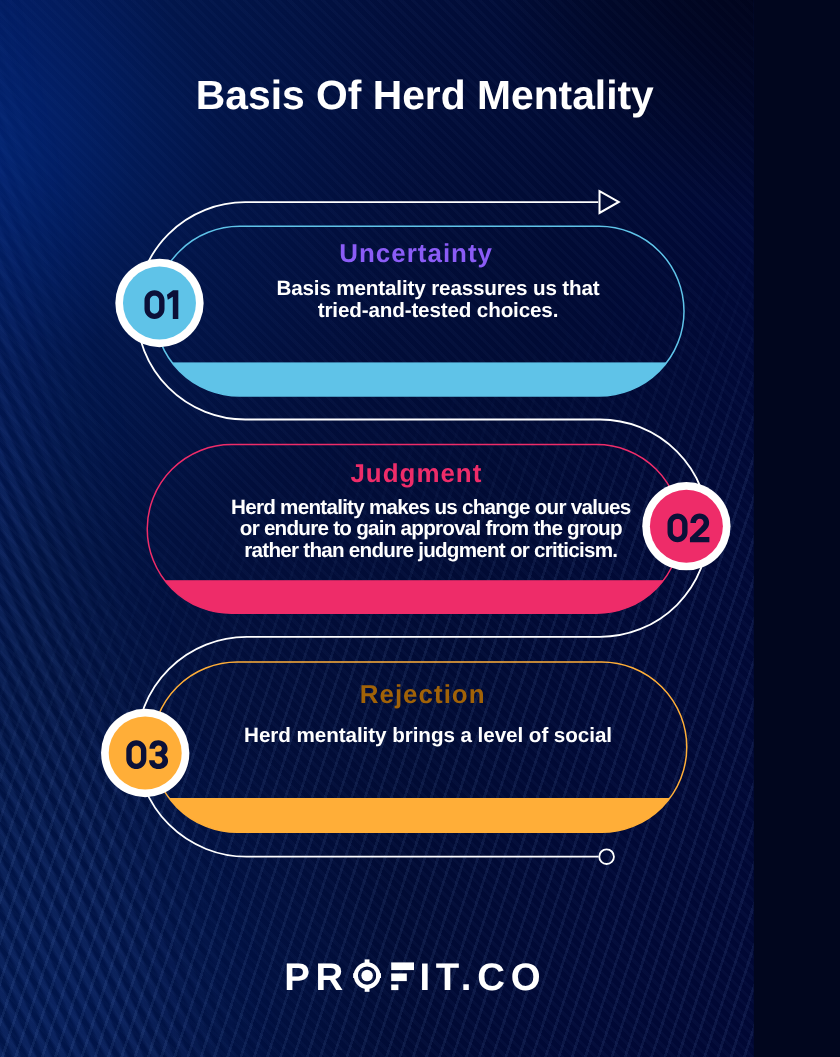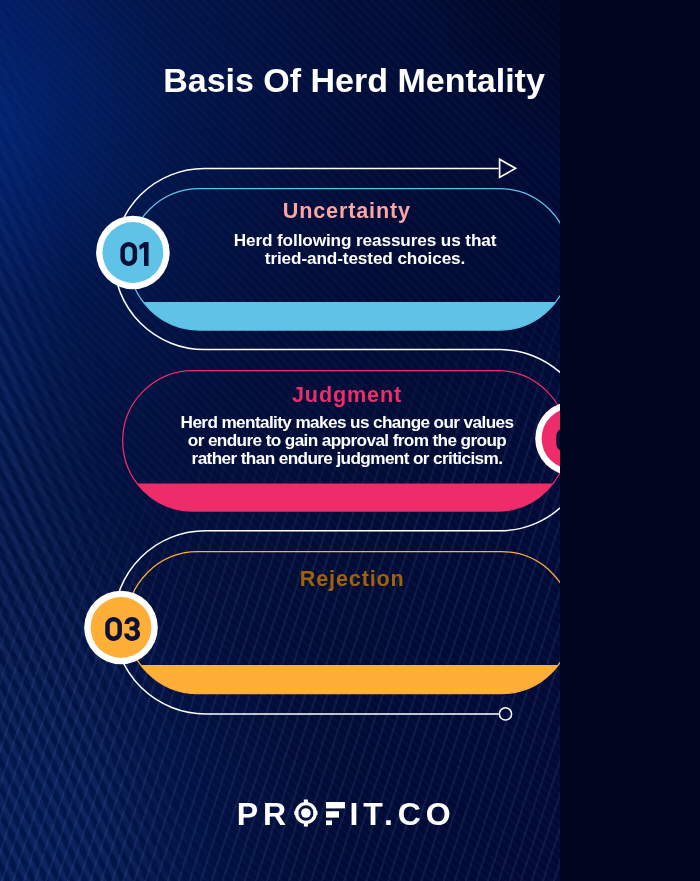--- a/index.html
+++ b/index.html
@@ -1,17 +1,17 @@
 <!DOCTYPE html>
 <html><head>
 <meta charset="utf-8">
 <style>
   html,body{margin:0;padding:0;background:#01061e;}
   body{width:700px;height:881px;overflow:hidden;font-family:"Liberation Sans",sans-serif;}
-  .stage{position:relative;width:560px;height:881px;overflow:hidden;background:#030c36;}
+  .stage{position:relative;width:628px;height:881px;overflow:hidden;background:#030c36;}
   .bg-layer{position:absolute;left:0;top:0;width:700px;height:881px;}
   #bgA{background:linear-gradient(103deg, #031a5c 0%, #021444 16%, #020e3a 36%, #010b34 56%, #010936 76%, #010733 100%);}
   #bgB{background:radial-gradient(72% 52% at -2% 14%, rgba(2,44,135,0.55) 0%, rgba(2,28,95,0.26) 40%, rgba(0,0,0,0) 75%);}
   #bgC{background:radial-gradient(58% 42% at 8% 96%, rgba(2,32,100,0.50) 0%, rgba(0,0,0,0) 72%);}
   #bgD{background:radial-gradient(62% 38% at 104% -6%, rgba(0,0,10,0.85) 0%, rgba(0,0,8,0.4) 42%, rgba(0,0,0,0) 75%);}
   #stripesAll{background-image:repeating-linear-gradient(45deg, rgba(120,165,255,0.030) 0px, rgba(120,165,255,0.030) 2.6px, rgba(0,0,0,0) 2.6px, rgba(0,0,0,0) 6.6px);}
   #wedgeTop{
     background-image:repeating-linear-gradient(64deg, rgba(120,165,255,0.085) 0px, rgba(120,165,255,0.085) 3.2px, rgba(0,8,34,0.10) 5.4px, rgba(0,8,34,0.10) 8.8px, rgba(120,165,255,0.085) 11.5px);
     -webkit-mask-image:linear-gradient(76deg, rgba(0,0,0,1) 0%, rgba(0,0,0,1) 13%, rgba(0,0,0,0.3) 21%, rgba(0,0,0,0) 26%);
     mask-image:linear-gradient(76deg, rgba(0,0,0,1) 0%, rgba(0,0,0,1) 13%, rgba(0,0,0,0.3) 21%, rgba(0,0,0,0) 26%);
@@ -102,45 +102,46 @@
       <circle cx="121" cy="627.5" r="36.8" fill="#FFFFFF"></circle>
       <circle cx="121" cy="627.5" r="30.4" fill="#FFAE38"></circle>
       <g>
         <path d="M8.35 0C12.95 0 16.7 3.75 16.7 8.35V15.65C16.7 20.25 12.95 24 8.35 24C3.75 24 0 20.25 0 15.65V8.35C0 3.75 3.75 0 8.35 0ZM8.35 4.5C6.2 4.5 4.5 6.2 4.5 8.35V15.65C4.5 17.8 6.2 19.5 8.35 19.5C10.5 19.5 12.2 17.8 12.2 15.65V8.35C12.2 6.2 10.5 4.5 8.35 4.5Z" transform="translate(105.25,616.90)" fill="#0B1038"></path>
         <path d="M8.0 0C12.4 0 15.7 3.1 15.7 7.2C15.7 9.3 14.8 11.0 13.2 12.0C15.1 13.1 16.1 15.0 16.1 17.2C16.1 21.2 12.7 24 8.1 24C3.6 24 0.3 21.0 0.3 16.7H4.9C4.9 18.4 6.2 19.6 8.1 19.6C10.0 19.6 11.4 18.3 11.4 16.5C11.4 14.6 10.0 13.4 8.0 13.4H5.6V9.6H7.7C9.5 9.6 10.9 8.4 10.9 6.8C10.9 5.3 9.7 4.3 8.1 4.3C6.5 4.3 5.2 5.4 5.2 7.0H0.6C0.6 2.9 3.7 0 8.0 0Z" transform="translate(123.95,616.90)" fill="#0B1038"></path>
       </g>
     </g>
   </svg>
 
   <div class="card-txt" id="h1box" style="left:150px;top:200.2px;width:430px;">
-    <div class="card-head" style="color:#fca5a5;transform:translateX(-18.2px);">Uncertainty</div>
+    <div class="card-head" style="color:#8b5cf6;transform:translateX(-18.2px);">Uncertainty</div>
   </div>
   <div class="card-txt" id="t1" style="left:150px;top:230.6px;width:430px;">
     <div class="card-body">
-      <div>Herd following reassures us that</div>
+      <div>Basis mentality reassures us that</div>
       <div>tried-and-tested choices.</div>
     </div>
   </div>
 
   <div class="card-txt" id="h2box" style="left:132px;top:383.6px;width:430px;">
     <div class="card-head" style="color:#EE2C69;">Judgment</div>
   </div>
-  <div class="card-txt" id="t2" style="left:132px;top:413px;width:430px;">
+  <div class="card-txt" id="t2" style="left:144px;top:413px;width:430px;">
     <div class="card-body">
       <div>Herd mentality makes us change our values</div>
       <div>or endure to gain approval from the group</div>
       <div>rather than endure judgment or criticism.</div>
     </div>
   </div>
 
   <div class="card-txt" id="h3box" style="left:134px;top:568.3px;width:438px;">
     <div class="card-head" style="color:#a16207;transform:translateX(-0.8px);">Rejection</div>
   </div>
   <div class="card-txt" id="t3" style="left:134px;top:602.5px;width:438px;">
     <div class="card-body">
+      <div>Herd mentality brings a level of social</div>
     </div>
   </div>
 
   <svg class="logo" viewBox="0 0 700 881" aria-label="PROFIT.CO">
     <g fill="#ffffff">
       <text x="236.8" y="825.1" font-size="32" font-weight="bold" letter-spacing="4.9" textLength="54.2" lengthAdjust="spacing">PR</text>
       <g>
         <circle cx="305.9" cy="813" r="9.4" fill="none" stroke="#ffffff" stroke-width="3.45"></circle>
         <circle cx="305.9" cy="813" r="4.8" fill="#ffffff"></circle>
         <rect x="303.9" y="799.5" width="4.0" height="4.5" fill="#ffffff"></rect>

